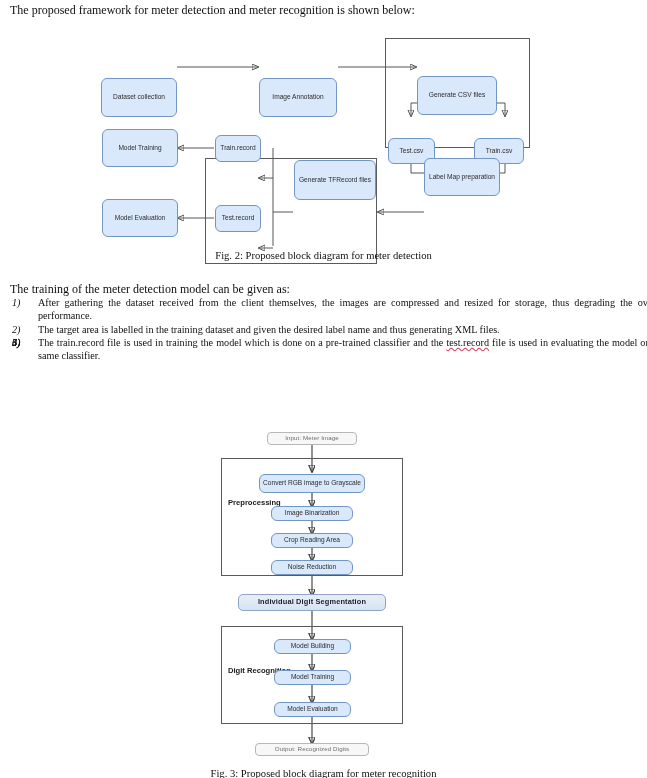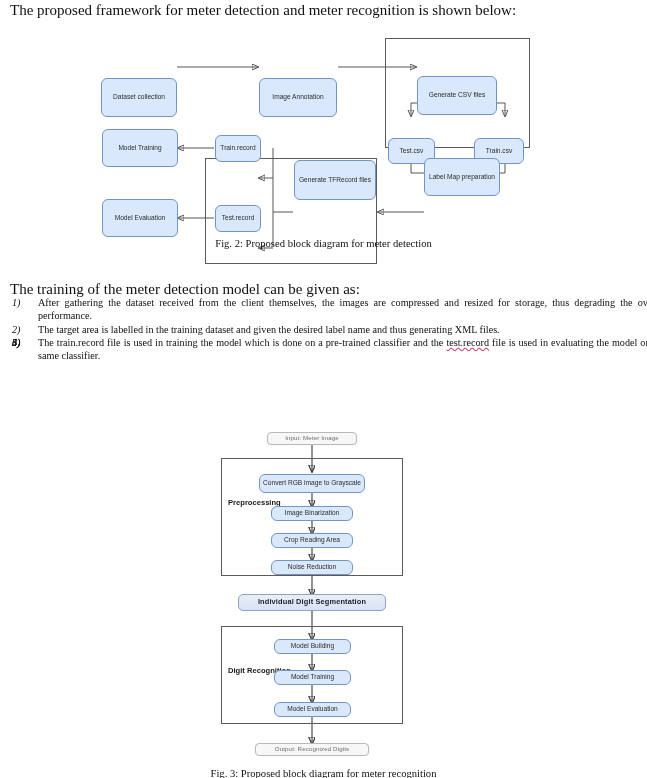--- a/index.html
+++ b/index.html
@@ -12,21 +12,21 @@
     height: 778px;
     position: relative;
     font-family: "Liberation Serif", serif;
     color: #000000;
     overflow: hidden;
   }
 
   
   .para {
     position: absolute;
-    font-size: 15px;
+    font-size: 12px;
     line-height: 13.2px;
     text-align: justify;
     color: #100f0f;
   }
   .intro-line {
     left: 10px;
     top: 4px;
     width: 620px;
   }
   .workflow-lead {
@@ -65,21 +65,21 @@
     text-decoration-skip-ink: none;
   }
 
   .caption {
     position: absolute;
     width: 100%;
     text-align: center;
     font-size: 10.6px;
     color: #100f0f;
   }
-  .cap-fig2 { top: 238px; }
+  .cap-fig2 { top: 250px; }
   .cap-fig3 { top: 768px; }
 
   
   .figure {
     position: absolute;
     left: 0;
     top: 0;
   }
   #figure-2 { left: 0; top: 30px; width: 647px; height: 216px; }
   #figure-3 { left: 0; top: 430px; width: 647px; height: 330px; }

